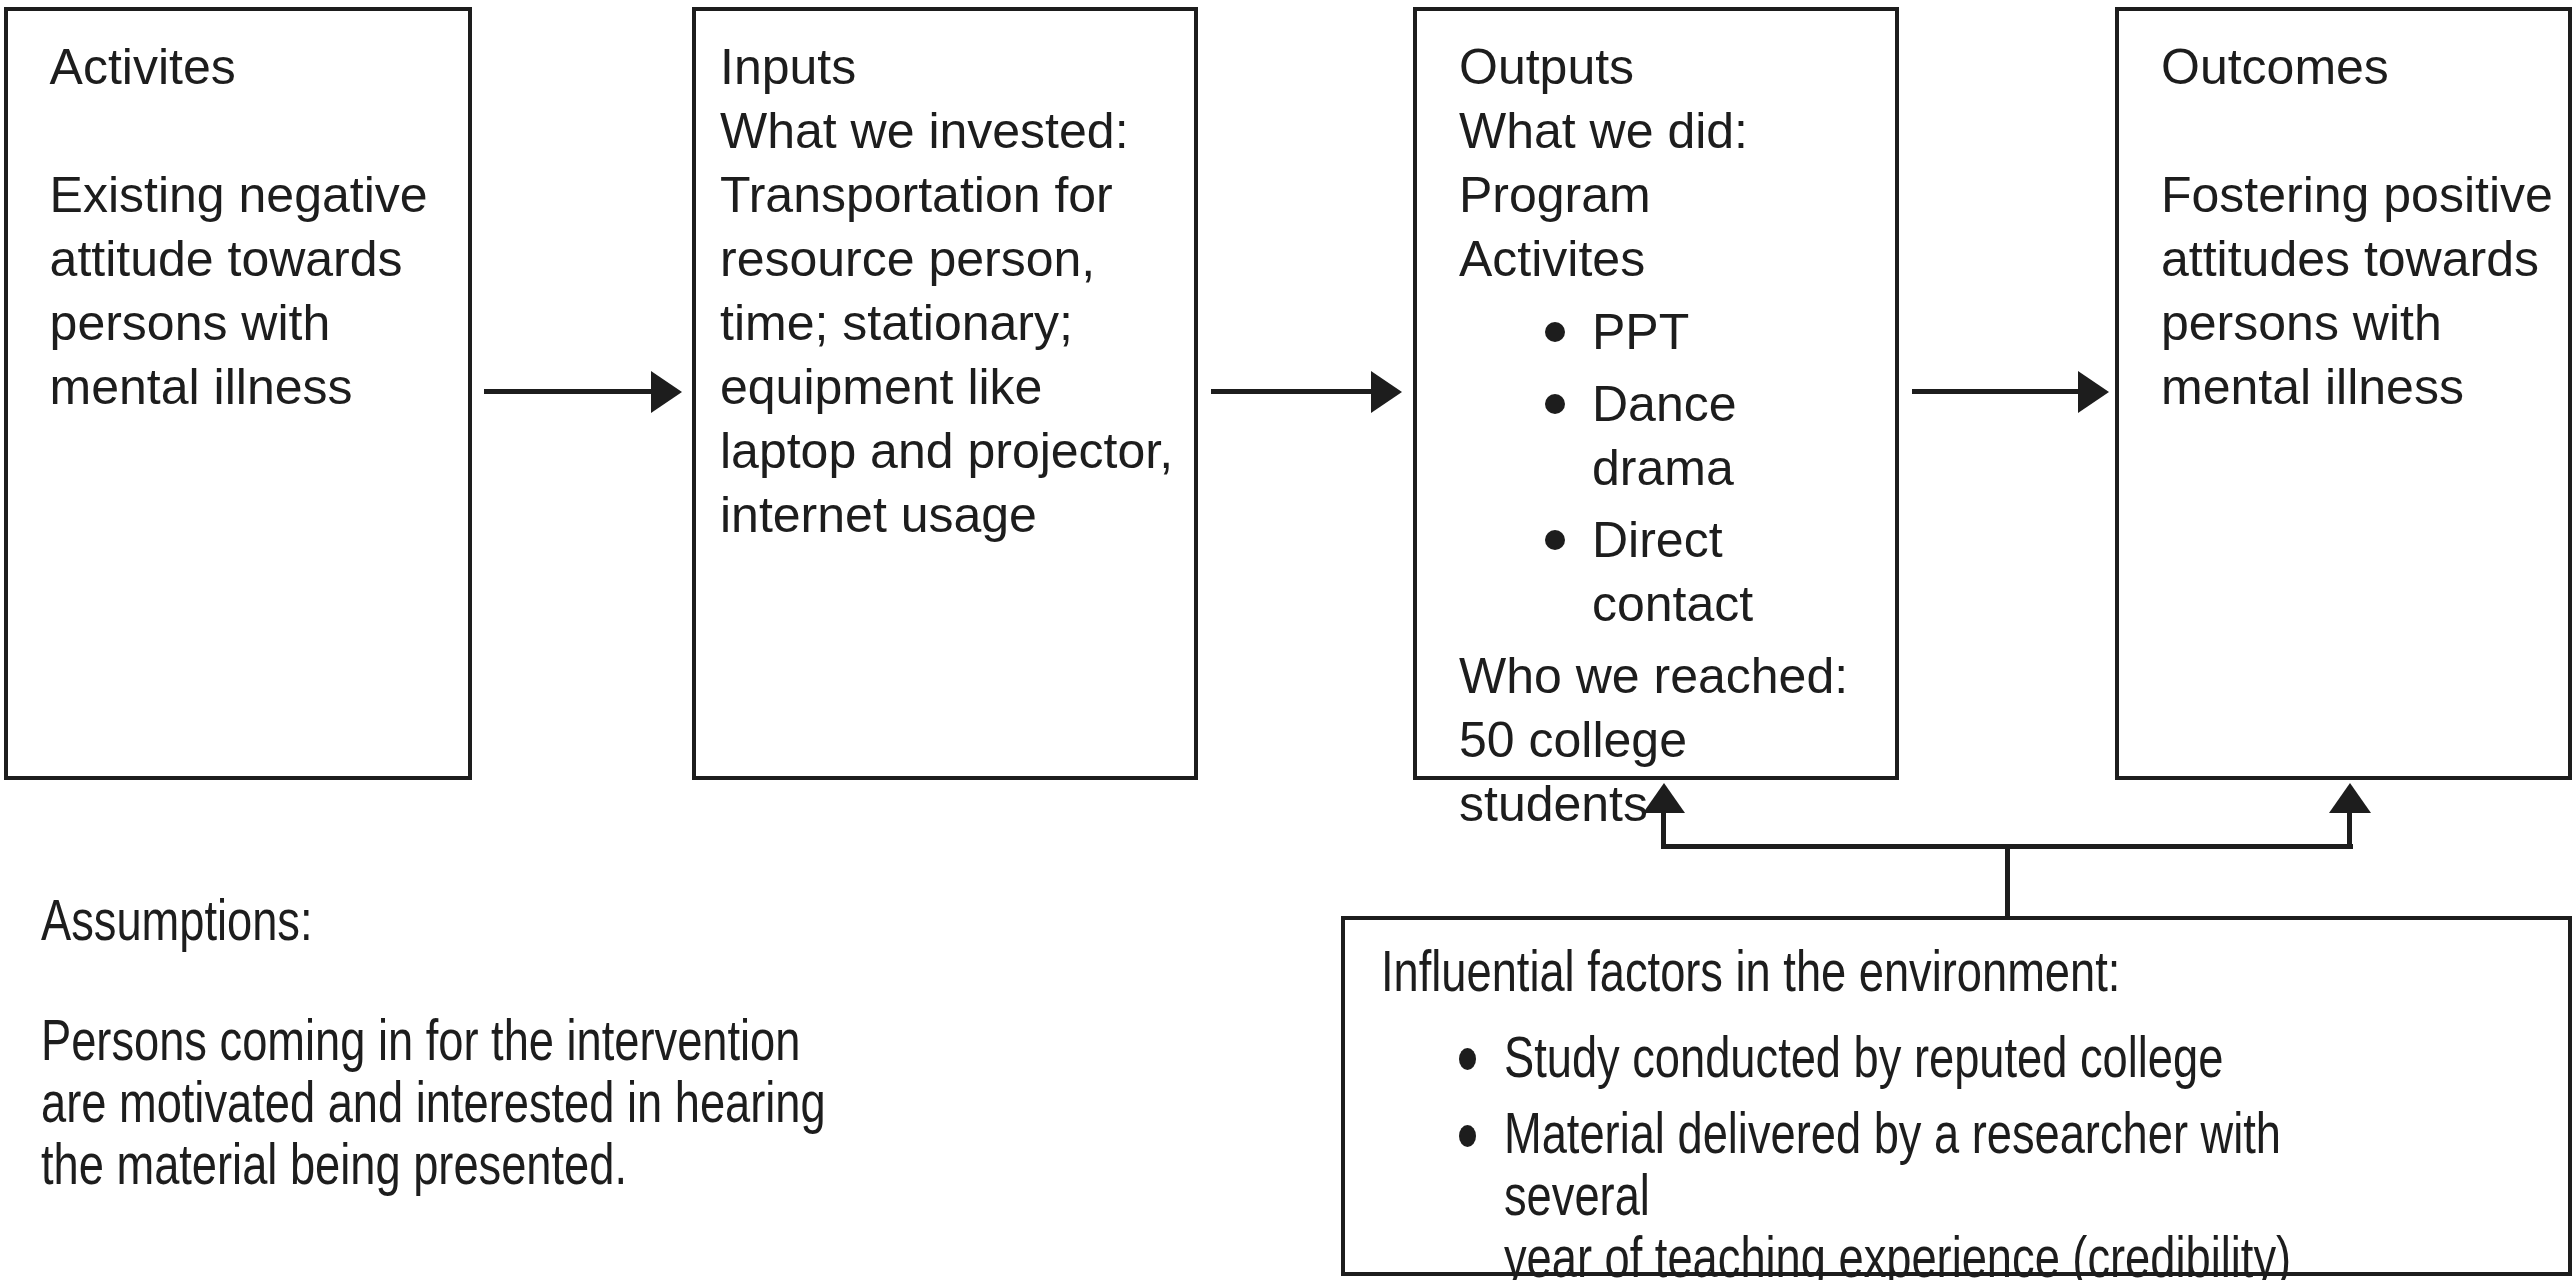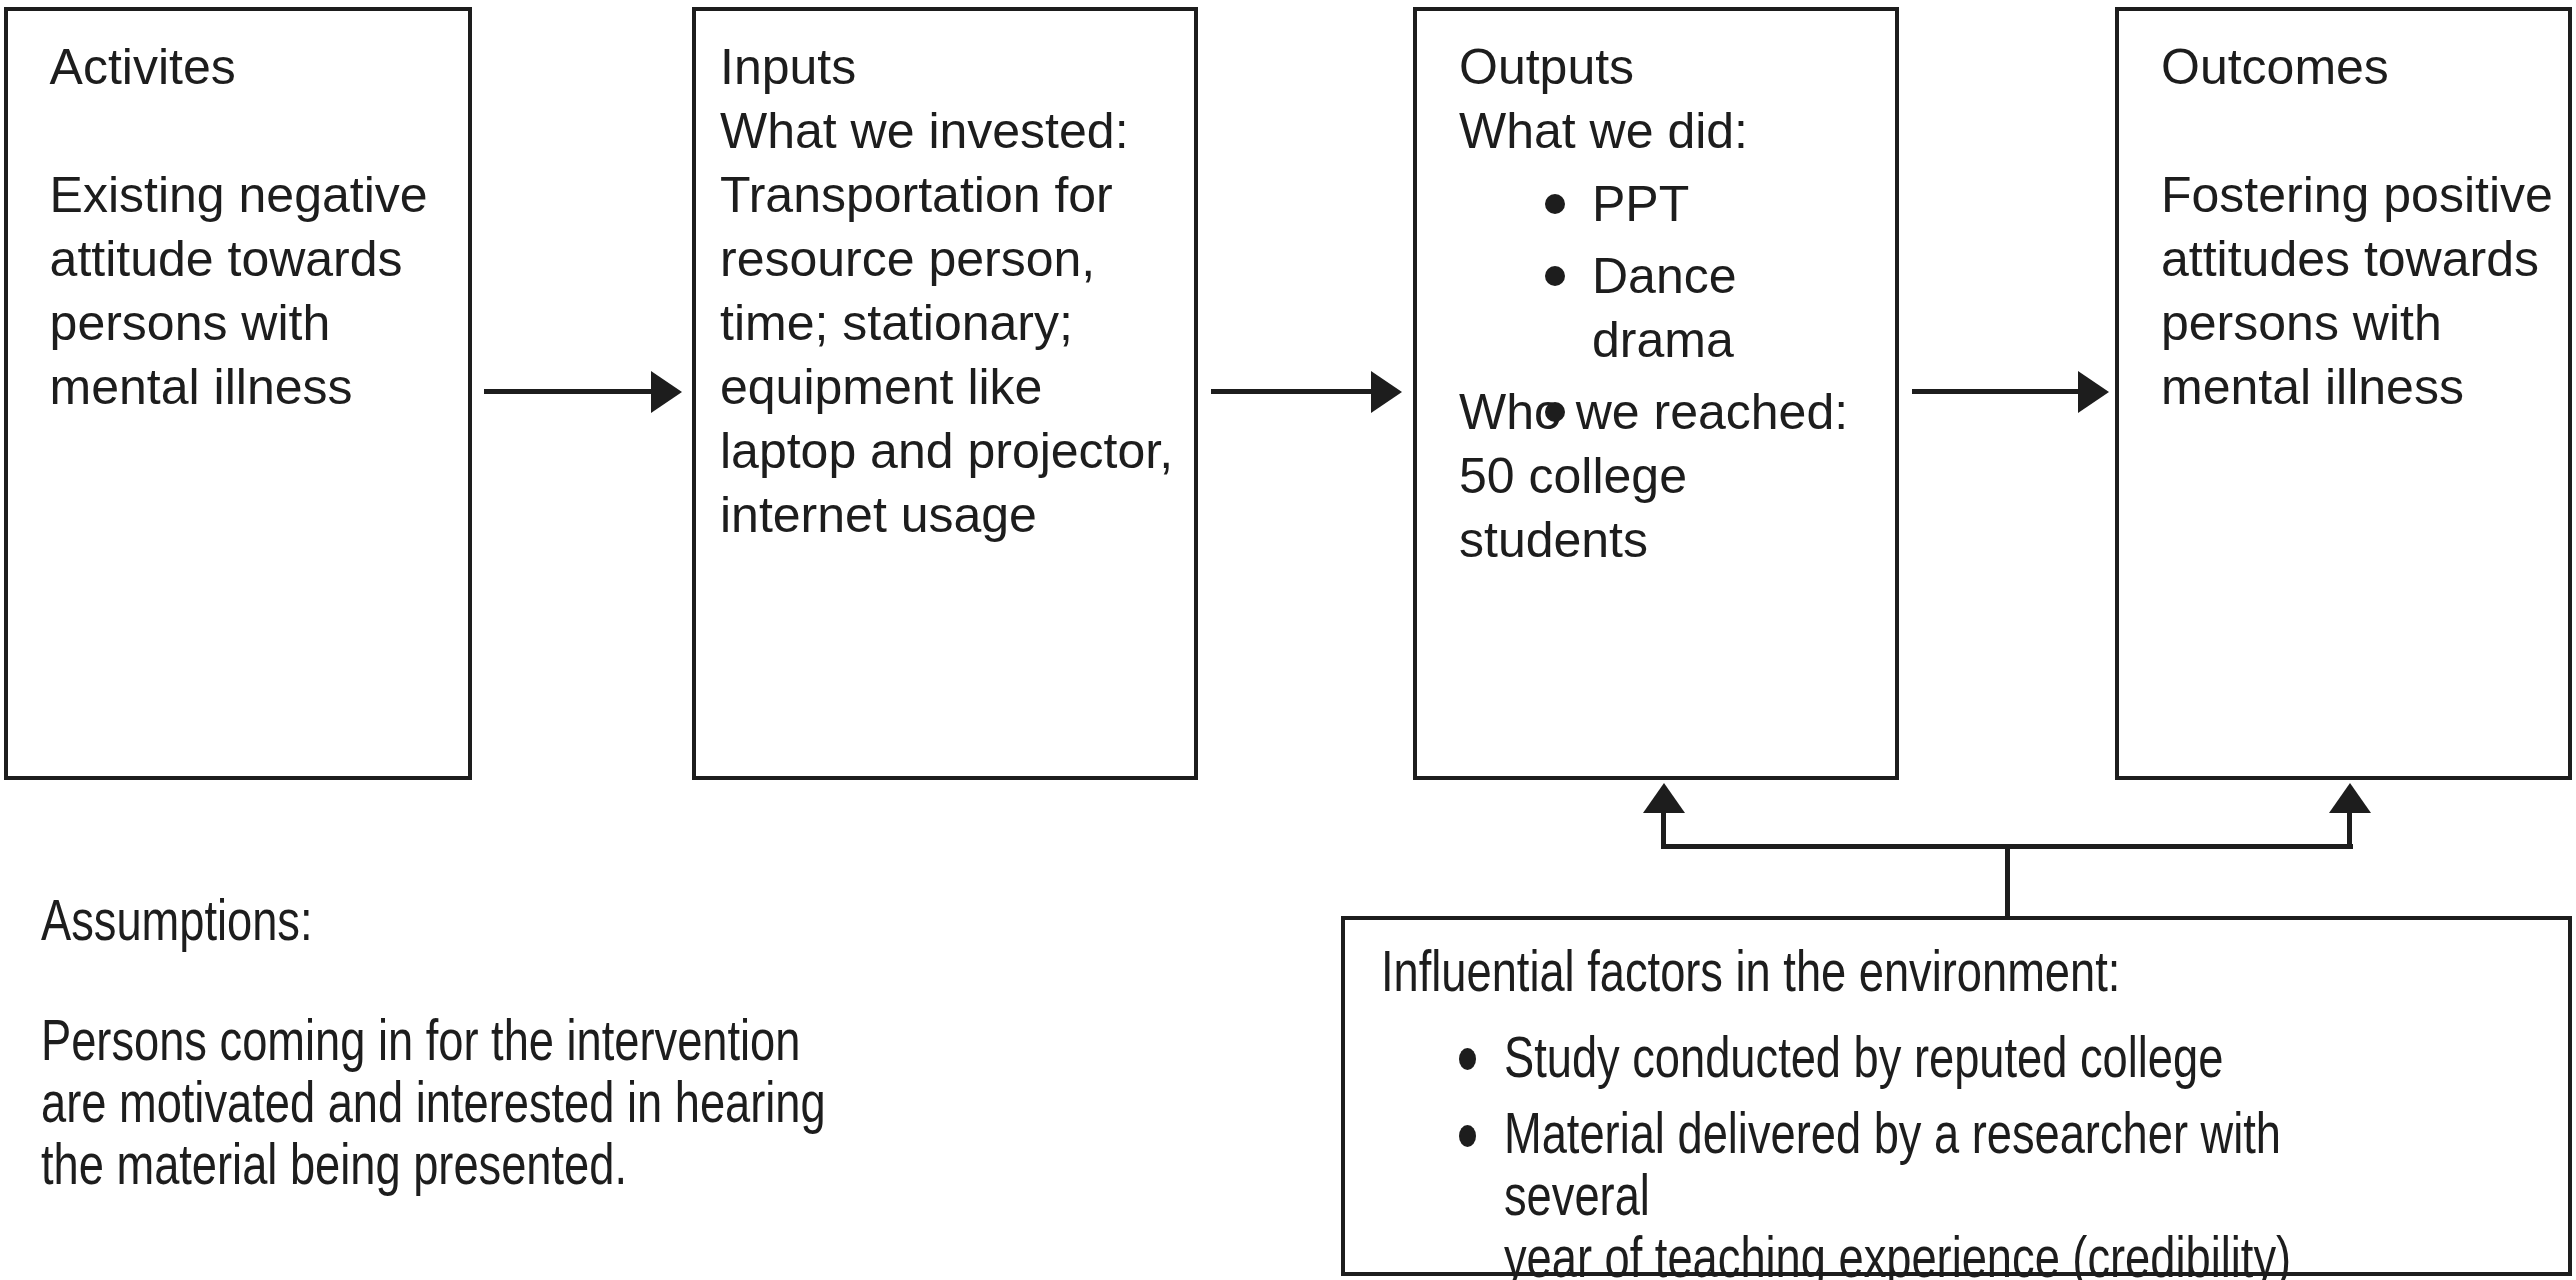--- a/index.html
+++ b/index.html
@@ -199,31 +199,34 @@
   </div>
 
   <div class="h-arrow" id="arrow-2">
     <span class="head"></span>
   </div>
 
   <div class="box" id="box-outputs">
     <div class="inner">
       <div class="box-title">Outputs
 What we did:</div>
+      <div class="pre gap-big">Program
+Activites</div>
       <ul class="out-list">
         <li>
           <span class="dot"></span>
           <span>PPT</span>
         </li>
         <li>
           <span class="dot"></span>
           <span>Dance drama</span>
         </li>
         <li>
           <span class="dot"></span>
+          <span>Direct contact</span>
         </li>
       </ul>
       <div class="pre reached">Who we reached:
 50 college students</div>
     </div>
   </div>
 
   <div class="h-arrow" id="arrow-3">
     <span class="head"></span>
   </div>

